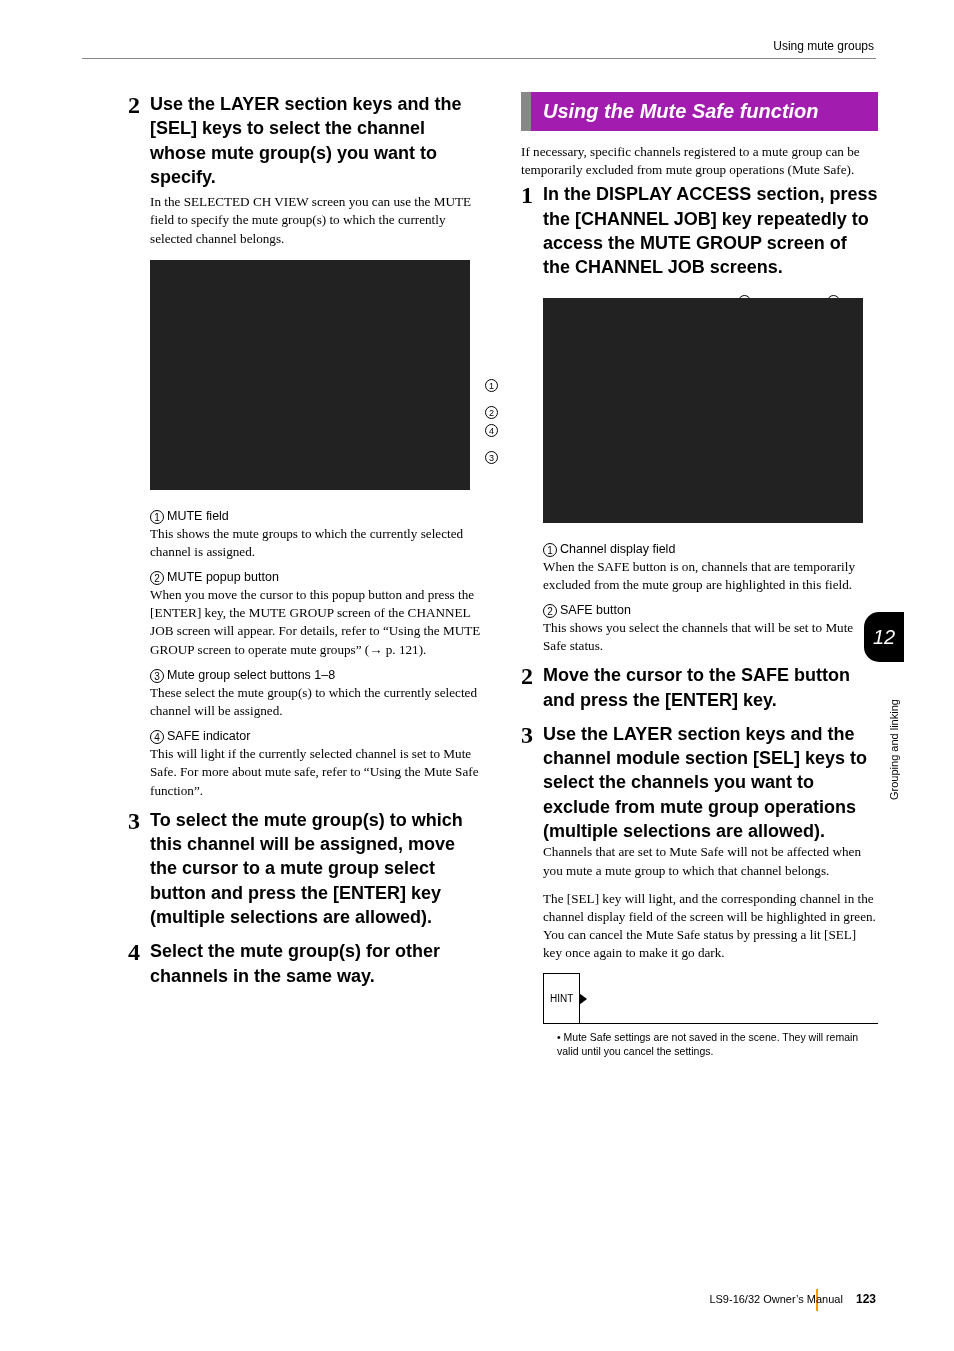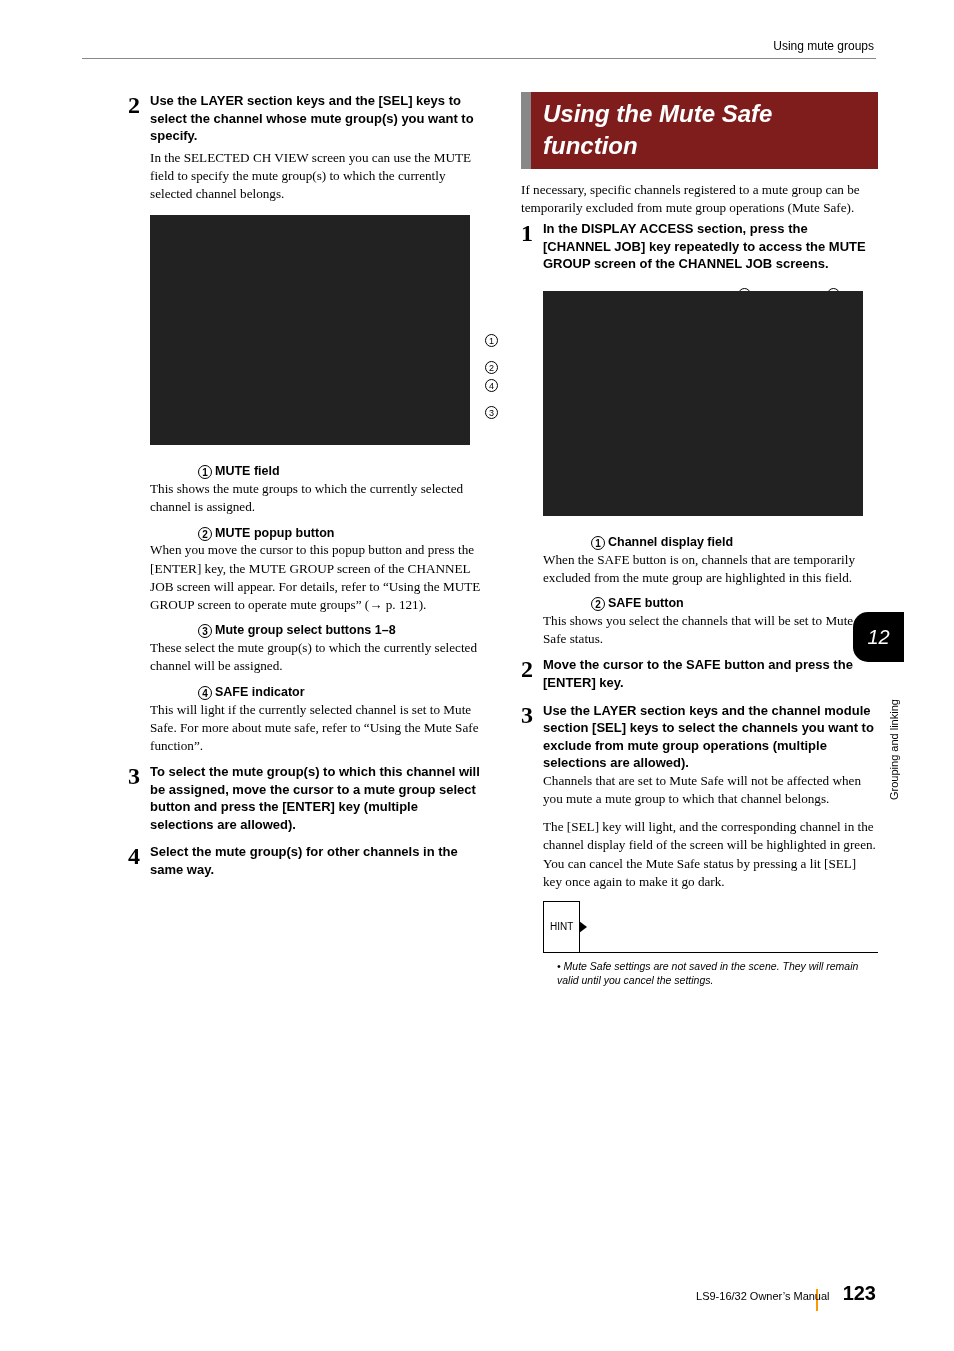--- a/index.html
+++ b/index.html
@@ -45,21 +45,21 @@
     font-family: "Times New Roman", serif;
     font-size: 24px;
     font-weight: bold;
     width: 22px;
     flex-shrink: 0;
     line-height: 1;
     margin-top: 1px;
   }
   .step-head {
     font-family: Arial, Helvetica, sans-serif;
-    font-size: 13px;
+    font-size: 18px;
     font-weight: bold;
     line-height: 1.35;
   }
   .step-body, .para {
     font-family: "Times New Roman", serif;
     font-size: 13.2px;
     line-height: 1.38;
   }
   .step-body { margin-left: 22px; margin-bottom: 10px; }
   .img-placeholder {
@@ -67,40 +67,39 @@
     margin: 12px 0 18px 22px;
     width: 320px;
     position: relative;
   }
   .img-ch-view { height: 230px; }
   .img-mute-group { height: 225px; margin-left: 0; width: 320px; }
   .section-item { margin-bottom: 8px; margin-left: 22px; }
   .sec-title {
     font-family: Arial, Helvetica, sans-serif;
     font-size: 12.5px;
-    font-weight: bold;
-    margin-left: 48px;
+    font-weight: normal;
   }
   .circ-num {
     display: inline-block;
     width: 14px; height: 14px;
     border: 1px solid #000;
     border-radius: 50%;
     font-size: 10px;
     text-align: center;
     line-height: 13px;
     font-family: Arial, sans-serif;
     margin-right: 3px;
     vertical-align: -1px;
   }
   .section-head {
-    background: #7f1d1d;
+    background: #a21caf;
     color: #fff;
     font-family: Arial, Helvetica, sans-serif;
-    font-size: 24px;
+    font-size: 20px;
     font-weight: bold;
     font-style: italic;
     padding: 6px 10px 6px 12px;
     border-left: 10px solid #888;
     margin-bottom: 12px;
   }
   .hint-box {
     margin-left: 22px;
     margin-top: 10px;
   }
@@ -119,29 +118,28 @@
     border-left: 8px solid #000;
     border-top: 6px solid transparent;
     border-bottom: 6px solid transparent;
     vertical-align: middle;
     margin-left: -1px;
   }
   .hint-body {
     border-top: 1px solid #000;
     font-family: Arial, sans-serif;
     font-size: 10.5px;
-    font-style: italic;
     padding: 6px 4px 0 14px;
     line-height: 1.35;
   }
   .side-tab {
     position: absolute;
     right: 50px;
     top: 612px;
-    width: 51px;
+    width: 40px;
     height: 50px;
     background: #000;
     color: #fff;
     border-top-left-radius: 15px;
     border-bottom-left-radius: 15px;
     font-family: Arial, sans-serif;
     font-size: 20px;
     text-align: center;
     line-height: 50px;
     font-style: italic;
@@ -158,21 +156,21 @@
     text-align: left;
   }
   .footer {
     position: absolute;
     bottom: 44px;
     right: 78px;
     font-family: Arial, sans-serif;
     font-size: 11px;
   }
   .footer .page {
-    font-size: 20px;
+    font-size: 12px;
     font-weight: bold;
     margin-left: 10px;
   }
   .footer-bar {
     position: absolute;
     bottom: 40px;
     right: 136px;
     width: 2px;
     height: 22px;
     background: #f90;

